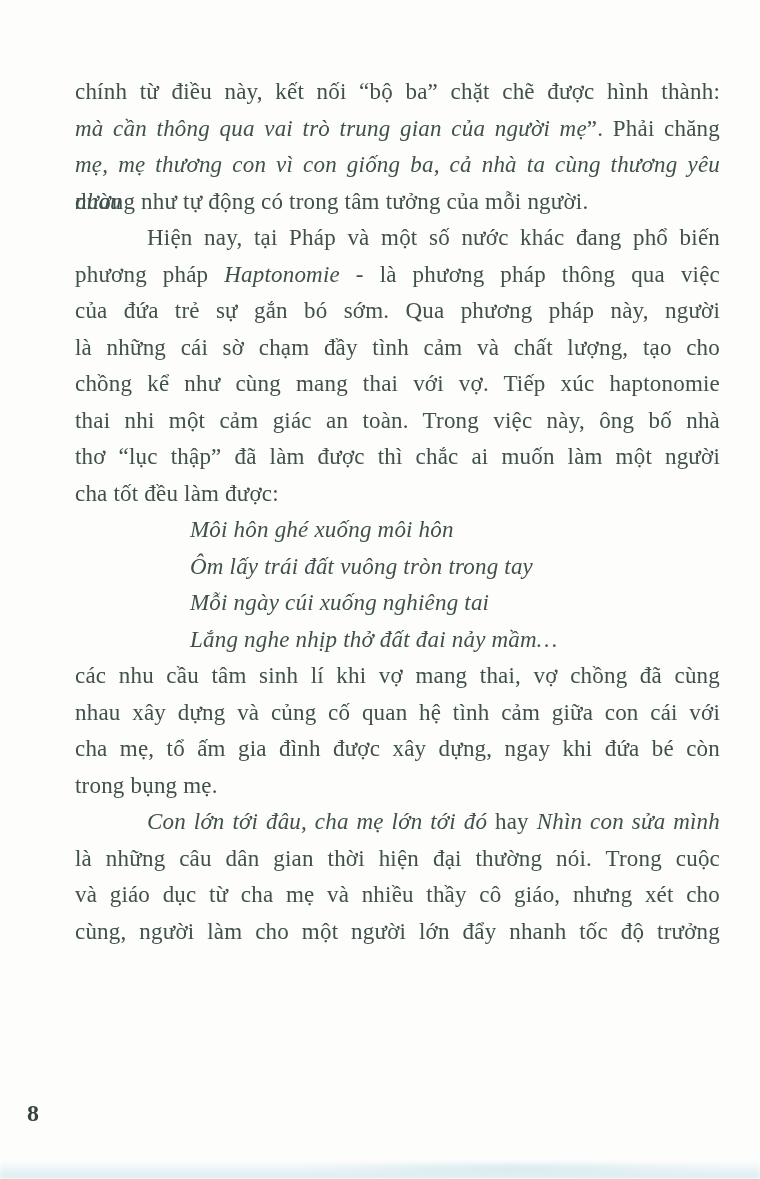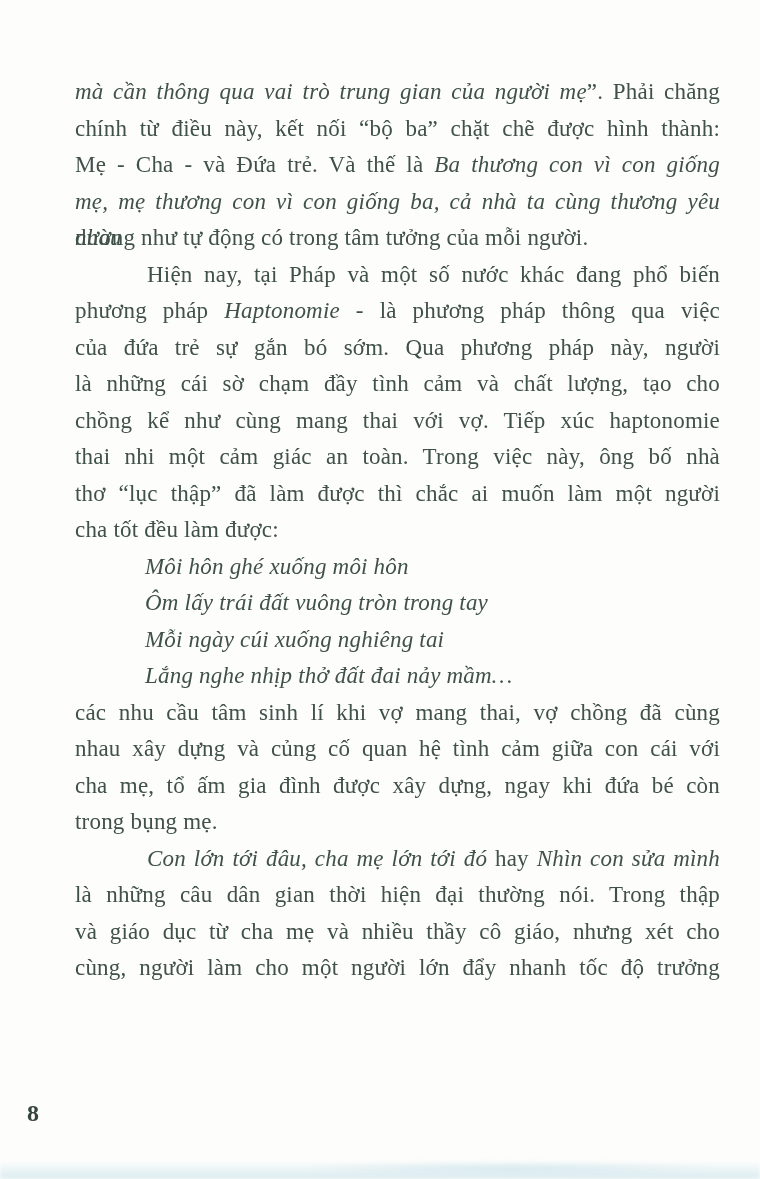--- a/index.html
+++ b/index.html
@@ -36,21 +36,21 @@
   }
   .line.last {
     text-align-last: left;
   }
   .line.indent {
     text-indent: 72px;
   }
   .poem .line {
     text-align: left;
     text-align-last: left;
-    margin-left: 70px;
+    margin-left: 115px;
     font-style: italic;
   }
   .italic {
     font-style: italic;
   }
   .regular {
     font-style: normal;
   }
   .page-number {
     position: absolute;
@@ -81,23 +81,22 @@
     filter: blur(2px);
     pointer-events: none;
   }
 </style>
 </head>
 <body>
 
 <div class="page" style="background: rgb(253, 253, 252);">
   <main class="text-block" id="text-root">
       <div class="para">
+        <div class="line"><span class="regular">chính từ điều này, kết nối “bộ ba” chặt chẽ được hình thành:</span></div>
         <div class="line"><span class="italic">mà cần thông qua vai trò trung gian của người mẹ</span><span class="regular">”. Phải chăng</span></div>
-        <div class="line"><span class="regular">chính từ điều này, kết nối “bộ ba” chặt chẽ được hình thành:</span></div>
-        <div class="line"><span class="regular">Mẹ - Cha - và Đứa trẻ. Và thế là </span><span class="italic">Ba thương con vì con giống</span></div>
         <div class="line"><span class="italic">mẹ, mẹ thương con vì con giống ba, cả nhà ta cùng thương yêu nhau</span></div>
         <div class="line last"><span class="regular">dường như tự động có trong tâm tưởng của mỗi người.</span></div>
       </div>
       <div class="para">
         <div class="line indent"><span class="regular">Hiện nay, tại Pháp và một số nước khác đang phổ biến</span></div>
         <div class="line"><span class="regular">phương pháp </span><span class="italic">Haptonomie</span><span class="regular"> - là phương pháp thông qua việc</span></div>
         <div class="line"><span class="regular">của đứa trẻ sự gắn bó sớm. Qua phương pháp này, người</span></div>
         <div class="line"><span class="regular">là những cái sờ chạm đầy tình cảm và chất lượng, tạo cho</span></div>
         <div class="line"><span class="regular">chồng kể như cùng mang thai với vợ. Tiếp xúc haptonomie</span></div>
         <div class="line"><span class="regular">thai nhi một cảm giác an toàn. Trong việc này, ông bố nhà</span></div>
@@ -111,21 +110,21 @@
         <div class="line last"><span class="italic">Lắng nghe nhịp thở đất đai nảy mầm…</span></div>
       </div>
       <div class="para">
         <div class="line"><span class="regular">các nhu cầu tâm sinh lí khi vợ mang thai, vợ chồng đã cùng</span></div>
         <div class="line"><span class="regular">nhau xây dựng và củng cố quan hệ tình cảm giữa con cái với</span></div>
         <div class="line"><span class="regular">cha mẹ, tổ ấm gia đình được xây dựng, ngay khi đứa bé còn</span></div>
         <div class="line last"><span class="regular">trong bụng mẹ.</span></div>
       </div>
       <div class="para">
         <div class="line indent"><span class="italic">Con lớn tới đâu, cha mẹ lớn tới đó</span><span class="regular"> hay </span><span class="italic">Nhìn con sửa mình</span></div>
-        <div class="line"><span class="regular">là những câu dân gian thời hiện đại thường nói. Trong thập</span></div>
+        <div class="line"><span class="regular">là những câu dân gian thời hiện đại thường nói. Trong cuộc</span></div>
         <div class="line"><span class="regular">và giáo dục từ cha mẹ và nhiều thầy cô giáo, nhưng xét cho</span></div>
         <div class="line"><span class="regular">cùng, người làm cho một người lớn đẩy nhanh tốc độ trưởng</span></div>
       </div>
     </main>
   <div class="page-number">8</div>
   <div class="scan-smudge"></div>
   <div class="scan-smudge-right"></div>
 </div>
 
 </body></html>

